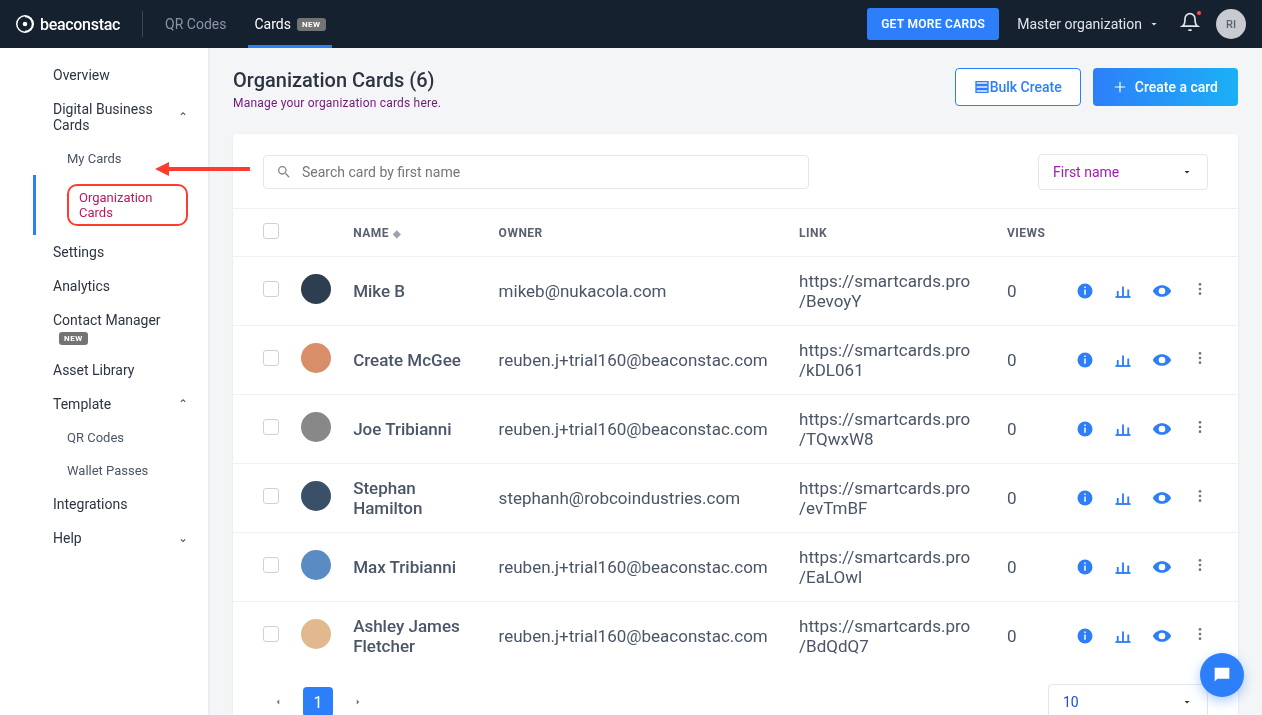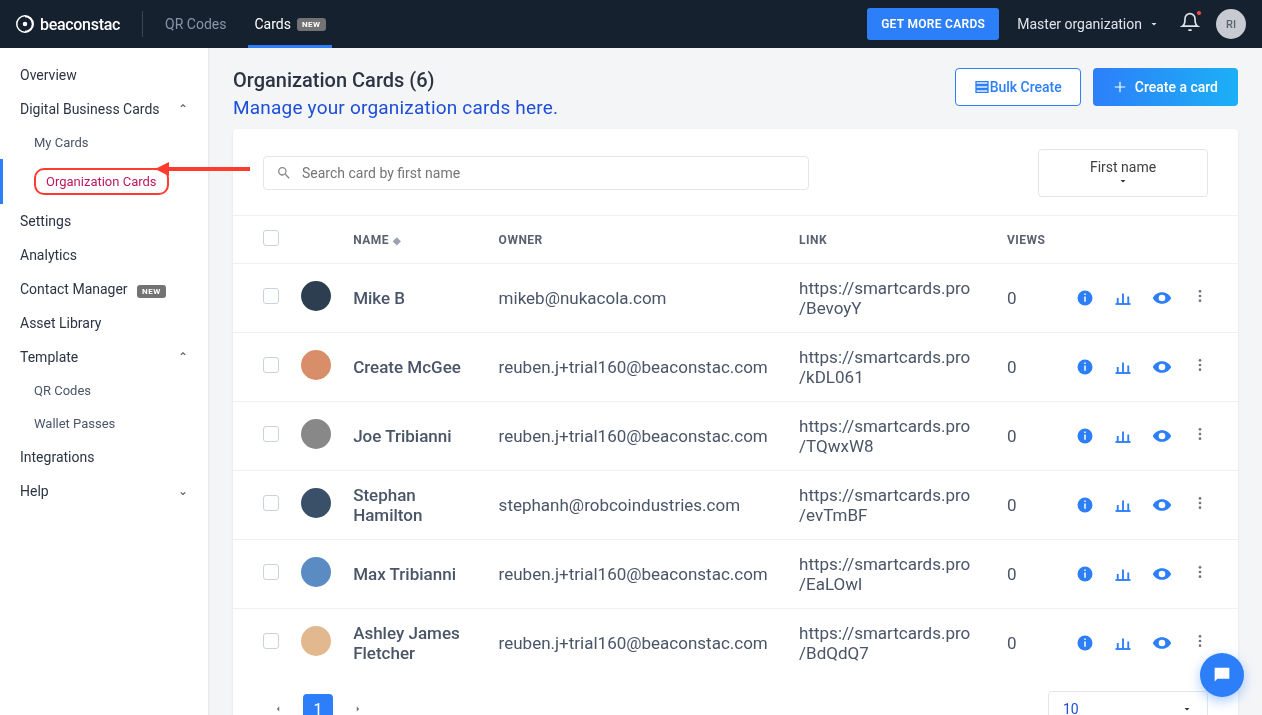--- a/index.html
+++ b/index.html
@@ -17,47 +17,47 @@
 .badge-new { background: #737373; font-size: 8px; font-weight:700; padding: 2px 5px; border-radius: 3px; margin-left:6px; letter-spacing:0.5px;}
 .top-spacer { flex: 1; }
 .btn-getmore { background: #2d7ff9; color: #fff; font-size: 12px; font-weight:600; padding: 9px 14px; border-radius: 3px; cursor: pointer; letter-spacing:0.3px;}
 .org-selector { display: flex; align-items: center; gap: 6px; margin-left: 18px; font-size: 14px; cursor: pointer; color:#e0e4eb;}
 .bell { margin-left: 20px; cursor: pointer; position: relative;}
 .bell-dot { position:absolute; top:-2px; right:-2px; width:6px; height:6px; background:#ff4d4f; border-radius:50%; border:1px solid #16212f;}
 .avatar-initials { width: 30px; height: 30px; border-radius: 50%; background: #c7cbd1; color: #5a6270; font-size: 11px; font-weight:500; display:flex; align-items:center; justify-content:center; margin-left:16px; cursor:pointer;}
 
 
 .layout { display:flex; height: calc(715px - 48px); }
-.sidebar { background:#fff; width:209px; border-right:1px solid #e8eaee; padding-top:10px; box-shadow: 1px 0 0 rgba(0,0,0,0.02);}
+.sidebar { background:#fff; width:209px; border-right:1px solid #e8eaee; padding-top:10px; box-shadow: 1px 0 0 rgba(0,0,0,0.02); padding-left: 33px;}
 .side-item { padding: 9px 20px; font-size: 14px; color:#2c3443; cursor:pointer; display:flex; align-items:center; justify-content:space-between;}
 .side-sub { padding-left:34px; font-size:13px; color:#4a5568;}
 .side-item.active-sub { position:relative; }
 .side-item.active-sub .sub-label-box { border:2px solid #ff3b30; border-radius:10px; padding:4px 10px; background:#fff; color:#be185d; }
 .side-item.active-sub::before{ content:""; position:absolute; left:0; top:0; bottom:0; width:3px; background:#2d7ff9;}
 .chevron { font-size:12px; color:#4a5568;}
 
 
 .arrow-annot { position:absolute; left:155px; top:157px; pointer-events:none;}
 .arrow-annot svg { overflow:visible;}
 
 
 .main { flex:1; padding: 20px 24px; overflow-y:auto;}
-.page-head { display:flex; justify-content:space-between; align-items:flex-start; margin-bottom:10px;}
+.page-head { display:flex; justify-content:space-between; align-items:flex-start; margin-bottom:24px;}
 .page-title { font-size:20px; font-weight:500; color:#2c3443; margin-bottom:4px;}
-.page-sub { color:#1d4ed8; font-size:19px; letter-spacing:0.2px;}
+.page-sub { color:#701a75; font-size:12px; letter-spacing:0.2px;}
 .head-actions { display:flex; gap:12px;}
 .btn-outline { border:1px solid #2d7ff9; color:#2d7ff9; background:#fff; padding:10px 18px; border-radius:4px; font-size:14px; cursor:pointer; display:flex; align-items:center; gap:0; font-weight:500;}
 .btn-primary { background: linear-gradient(90deg,#2d7ff9,#1cb0f6); color:#fff; padding:10px 20px; border-radius:4px; font-size:14px; cursor:pointer; display:flex; align-items:center; gap:8px; font-weight:500; border:none;}
 
 
 .panel { background:#fff; border-radius:4px; box-shadow:0 1px 3px rgba(0,0,0,0.08); padding-top:20px;}
 .panel-top { display:flex; justify-content:space-between; align-items:center; padding:0 30px 18px;}
 .search-box { display:flex; align-items:center; border:1px solid #e2e6ec; border-radius:4px; padding:8px 12px; width:546px; color:#888; background:#fff;}
 .search-box input{ border:none; outline:none; flex:1; font-size:14px; margin-left:10px; color:#6d28d9;}
-.sort-select { border:1px solid #e2e6ec; border-radius:4px; padding:9px 14px; width:170px; display:flex; justify-content:space-between; align-items:center; font-size:14px; cursor:pointer; color:#404040;flex-direction:column;}
+.sort-select { border:1px solid #e2e6ec; border-radius:4px; padding:9px 14px; width:170px; display:flex; justify-content:space-between; align-items:center; font-size:14px; cursor:pointer; color:#a21caf;}
 
 
 .tbl { width:100%; border-collapse:collapse;}
 .tbl th, .tbl td{ text-align:left; padding: 0 10px; font-size:17px;}
 .tbl thead th{ color:#5a6270; font-size:12px; font-weight:700; letter-spacing:0.5px; padding:14px 10px; border-top:1px solid #eef0f4;}
 .tbl thead th:first-child{ padding-left:30px; width:40px;}
 .tbl tbody tr{ border-top:1px solid #eef0f4;}
 .tbl tbody td{ padding:14px 10px; color:#4a5568;}
 .tbl tbody td:first-child{ padding-left:30px; width:40px;}
 .checkbox { width:16px; height:16px; border:1.5px solid #cbd2dc; border-radius:3px; background:#fff; cursor:pointer; display:inline-block;}

